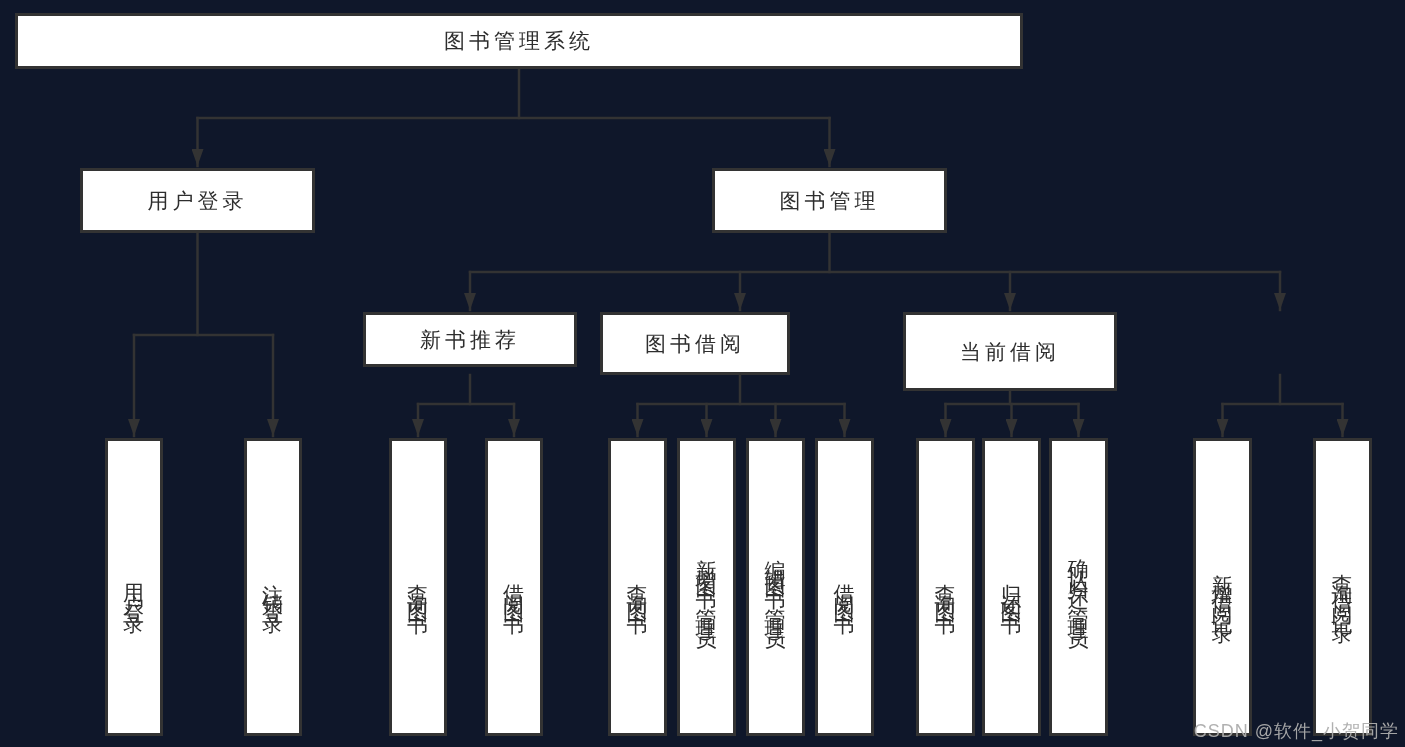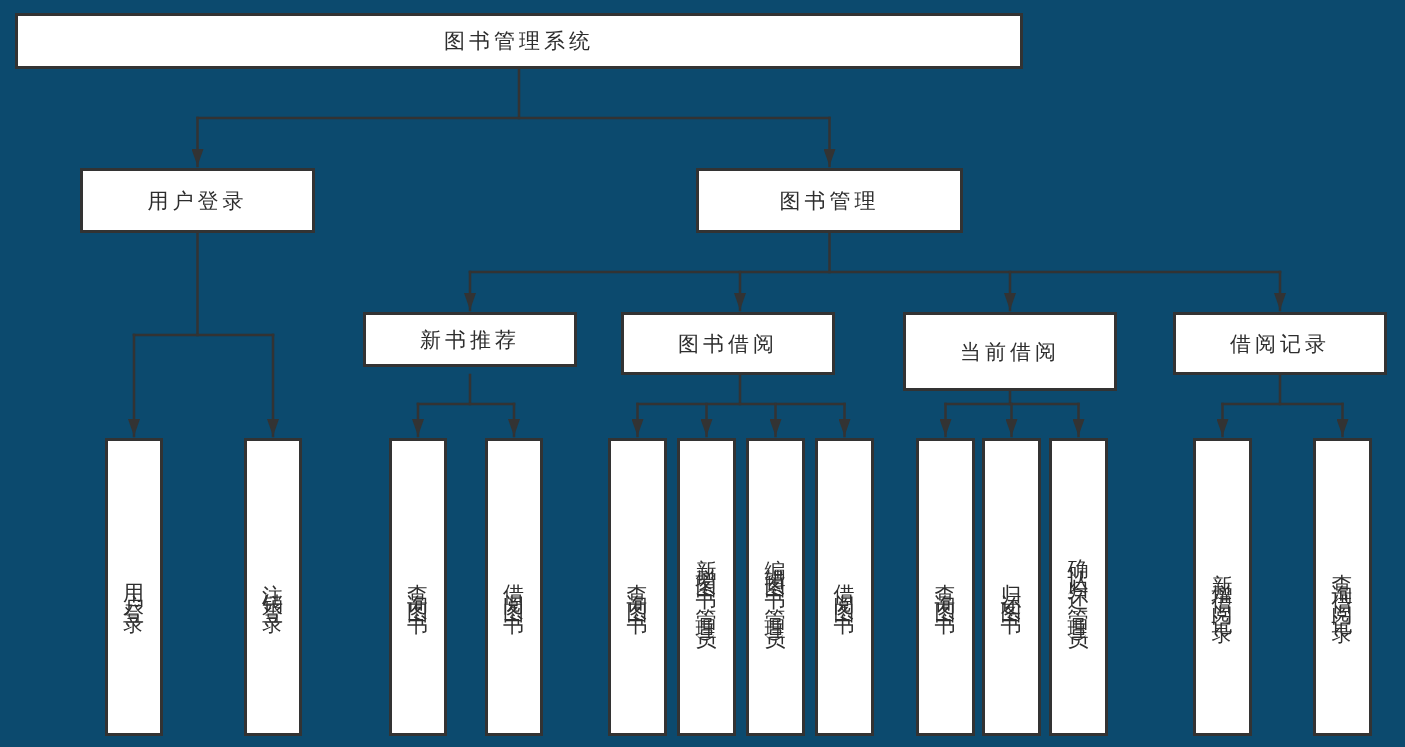--- a/index.html
+++ b/index.html
@@ -1,20 +1,20 @@
 <!DOCTYPE html>
 <html><head>
 <meta charset="utf-8">
 <style>
   html, body { margin: 0; padding: 0; background: #ffffff; }
   .canvas {
     position: relative;
     width: 1405px;
     height: 747px;
-    background: #0c4a6e;
+    background: #0f172a;
     font-family: "Liberation Sans", sans-serif;
     color: #2e2e2e;
     overflow: hidden;
   }
   svg.connectors {
     position: absolute;
     left: 0; top: 0;
     width: 1405px; height: 747px;
   }
   svg.connectors line { stroke: #333333; stroke-width: 2.5; stroke-linecap: square; }
@@ -111,35 +111,32 @@
     <line x1="1342.5" y1="404" x2="1342.5" y2="436" marker-end="url(#ah)"></line>
   </svg>
 
   <div class="node" style="left:15px; top:13px; width:1008px; height:56px;">
     <span class="lbl">图书管理系统</span>
   </div>
 
   <div class="node" style="left:80px; top:168px; width:235px; height:65px;">
     <span class="lbl">用户登录</span>
   </div>
-  <div class="node" style="left:696px; top:168px; width:267px; height:65px;">
+  <div class="node" style="left:712px; top:168px; width:235px; height:65px;">
     <span class="lbl">图书管理</span>
   </div>
 
   <div class="node" style="left:363px; top:312px; width:214px; height:55px;">
     <span class="lbl">新书推荐</span>
   </div>
-  <div class="node" style="left:621px; top:312px; width:214px; height:63px;">
+  <div class="node" style="left:600px; top:312px; width:190px; height:63px;">
     <span class="lbl">图书借阅</span>
   </div>
   <div class="node" style="left:903px; top:312px; width:214px; height:79px;">
     <span class="lbl">当前借阅</span>
-  </div>
-  <div class="node" style="left:1173px; top:312px; width:214px; height:63px;">
-    <span class="lbl">借阅记录</span>
   </div>
 
   <div class="vnode" style="left:105px; top:438px; width:58px; height:298px;">
     <span class="lbl">用户登录</span>
   </div>
   <div class="vnode" style="left:244px; top:438px; width:58px; height:298px;">
     <span class="lbl">注销登录</span>
   </div>
 
   <div class="vnode" style="left:389px; top:438px; width:58px; height:298px;">
@@ -172,14 +169,15 @@
     <span class="lbl">确认归还（管理员）</span>
   </div>
 
   <div class="vnode" style="left:1193px; top:438px; width:59px; height:298px;">
     <span class="lbl">新增借阅记录</span>
   </div>
   <div class="vnode" style="left:1313px; top:438px; width:59px; height:298px;">
     <span class="lbl">查询借阅记录</span>
   </div>
 
+  <div class="watermark">CSDN @软件_小贺同学</div>
 
 </div>
 
 </body></html>

